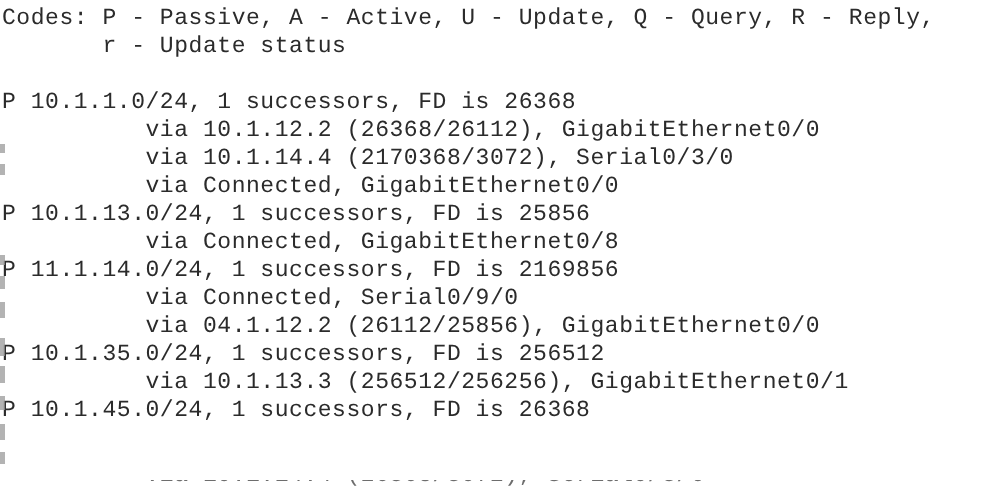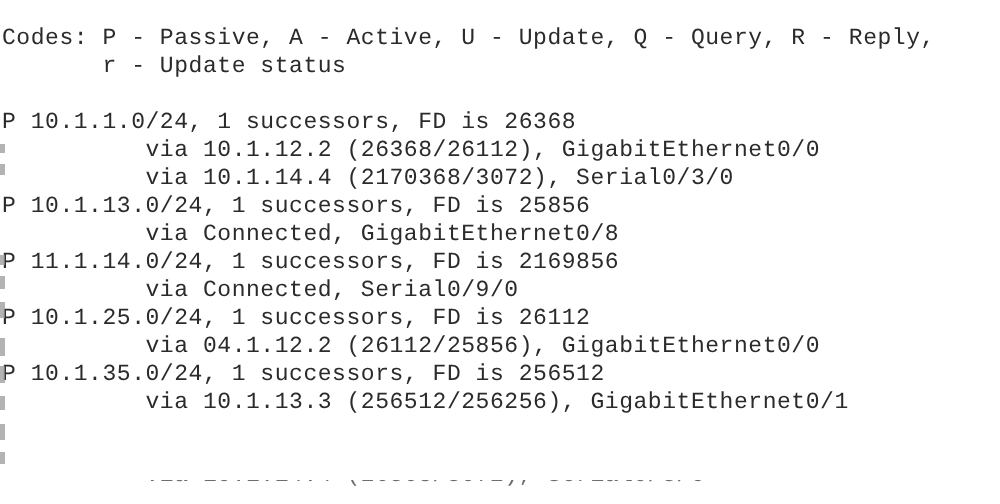--- a/index.html
+++ b/index.html
@@ -18,21 +18,20 @@
   }
   
   #terminal-output {
     position: absolute;
     left: 0;
     top: 0;
     width: 1000px;
     padding-top: 4px;
     box-sizing: border-box;
     filter: blur(0.45px);
-    margin-top: 20px;
     -webkit-filter: blur(0.45px);
   }
   .line {
     display: block;
     height: 28px;
     line-height: 28px;
     font-size: 23px;
     letter-spacing: 0.55px;
     color: #2b2b2b;
     white-space: pre;
@@ -81,28 +80,29 @@
 
 <div id="screen">
 
   <div id="terminal-output">
     <span class="line">Codes: P - Passive, A - Active, U - Update, Q - Query, R - Reply,</span>
     <span class="line">       r - Update status</span>
     <span class="line blank"></span>
     <span class="line">P 10.1.1.0/24, 1 successors, FD is 26368</span>
     <span class="line">          via 10.1.12.2 (26368/26112), GigabitEthernet0/0</span>
     <span class="line">          via 10.1.14.4 (2170368/3072), Serial0/3/0</span>
+    <span class="line">          via Connected, GigabitEthernet0/0</span>
     <span class="line">P 10.1.13.0/24, 1 successors, FD is 25856</span>
     <span class="line">          via Connected, GigabitEthernet0/8</span>
     <span class="line">P 11.1.14.0/24, 1 successors, FD is 2169856</span>
     <span class="line">          via Connected, Serial0/9/0</span>
-    <span class="line">P 10.1.25.0/24, 1 successors, FD is 26112</span>
     <span class="line">          via 04.1.12.2 (26112/25856), GigabitEthernet0/0</span>
     <span class="line">P 10.1.35.0/24, 1 successors, FD is 256512</span>
     <span class="line">          via 10.1.13.3 (256512/256256), GigabitEthernet0/1</span>
+    <span class="line">P 10.1.45.0/24, 1 successors, FD is 26368</span>
   </div>
 
   <div class="clipped-bottom">
     <span class="line">          via 10.1.14.4 (26368/3072), Serial0/3/0</span>
   </div>
 
   <div class="edge-fragments">
       <div class="frag" style="top: 144px; height: 9px;"></div>
       <div class="frag" style="top: 164px; height: 11px;"></div>
       <div class="frag" style="top: 255px; height: 10px;"></div>

